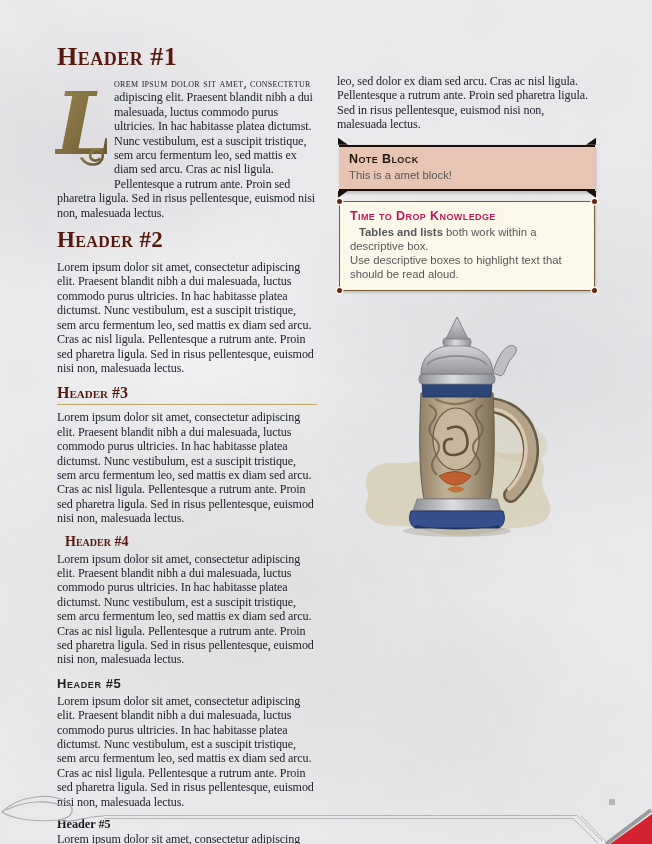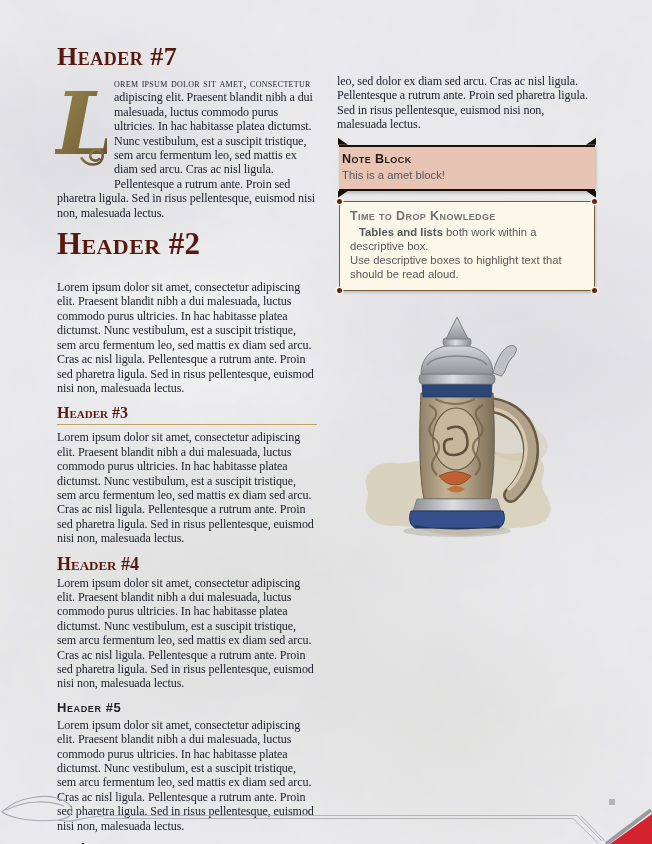--- a/index.html
+++ b/index.html
@@ -23,40 +23,40 @@
   }
   .col{width:260px;}
   p.body{
     margin:0;
     font-size:12.1px;line-height:14.4px;
     letter-spacing:-0.1px;
     color:#20242e;
   }
   h1,h2,h3,h4{font-family:"Liberation Serif", serif;color:#58180D;font-variant:small-caps;font-weight:bold;}
   h1{font-size:26px;line-height:1;margin:0 0 6px 0;letter-spacing:.5px;}
-  h2{font-size:31px;line-height:1;margin:8px 0 21px 0;letter-spacing:.4px;}
+  h2{font-size:23px;line-height:1;margin:8px 0 9px 0;letter-spacing:.4px;}
   h3{font-size:16px;line-height:1;margin:10px 0 5px 0;border-bottom:1.6px solid #c0a464;padding-bottom:3px;}
-  h4{font-size:18px;line-height:1;margin:9px 0 3px 0;}
+  h4{font-size:14px;line-height:1;margin:9px 0 3px 8px;}
   .h5{
     font-family:"Liberation Sans", sans-serif;font-variant:small-caps;font-weight:bold;
     font-size:13px;line-height:1;margin:10px 0 4px 0;color:#1f2024;letter-spacing:.6px;
   }
   .h6{font-family:"Liberation Serif", serif;font-weight:bold;font-size:12.2px;line-height:1;margin:9px 0 2px 0;color:#14161a;}
   .dropcap{
     float:left;width:52px;height:100px;margin:2px 7px 0 -2px;
   }
   .sc-lead{font-variant:small-caps;letter-spacing:.3px;}
   .col-right > p.body:first-child{margin-top:30px;}
 
   
   .note{
     position:relative;margin:13px 2px 10px 2px;
     background:#e8c4b4;
     border-top:2.5px solid #17100b;border-bottom:2.5px solid #17100b;
-    padding:5px 10px 7px 3px;
+    padding:5px 10px 7px 10px;
     box-shadow:1px 2px 3px rgba(0,0,0,.22);
   }
   .note .corner{position:absolute;width:10px;height:7px;background:#17100b;}
   .note .tl{top:-9px;left:-1px;clip-path:polygon(0 0,100% 100%,0 100%);}
   .note .tr{top:-9px;right:-1px;clip-path:polygon(100% 0,0 100%,100% 100%);}
   .note .bl{bottom:-9px;left:-1px;clip-path:polygon(0 100%,0 0,100% 0);}
   .note .br{bottom:-9px;right:-1px;clip-path:polygon(100% 100%,0 0,100% 0);}
   .note-title,.desc-title{
     font-family:"Liberation Sans", sans-serif;font-variant:small-caps;font-weight:bold;
     font-size:12.5px;color:#241a12;margin:0 0 2px 0;letter-spacing:.4px;
@@ -64,21 +64,21 @@
   .sans{font-family:"Liberation Sans", sans-serif;font-size:11.3px;line-height:14px;color:#57585a;margin:0;}
 
   
   .desc{
     position:relative;margin:10px 2px 0 2px;
     background:#fcf8e9;
     border:1px solid #7b5a36;
     padding:7px 10px 9px 10px;
     box-shadow:1px 2px 2px rgba(0,0,0,.15);
   }
-  .desc-title{color:#737373;}
+  .desc-title{color:#be185d;}
   .desc .dot{position:absolute;width:5px;height:5px;border-radius:50%;background:#6b2212;box-shadow:0 0 0 1.5px rgba(252,248,233,.9);}
   .desc .d-tl{top:-3px;left:-3px;} .desc .d-tr{top:-3px;right:-3px;}
   .desc .d-bl{bottom:-3px;left:-3px;} .desc .d-br{bottom:-3px;right:-3px;}
   .desc .indent{text-indent:9px;}
 
   .art{margin:22px 0 0 6px;width:240px;}
 
   .footer-art{position:absolute;left:0;bottom:0;width:652px;height:52px;}
 </style>
 </head>
@@ -90,21 +90,21 @@
     <filter id="tx">
         <feTurbulence type="fractalNoise" baseFrequency="0.014" numOctaves="4" seed="7"></feTurbulence>
       <feColorMatrix type="matrix" values="0 0 0 0 0.55  0 0 0 0 0.55  0 0 0 0 0.58  0 0 0 0.10 0"></feColorMatrix>
     </filter>
     <rect width="100%" height="100%" filter="url(#tx)"></rect>
   </svg>
 
   <div class="columns">
 
     <div class="col col-left">
-      <h1>Header #7</h1>
+      <h1>Header #1</h1>
 
       <p class="body">
         <svg class="dropcap" viewBox="0 0 60 112" xmlns="http://www.w3.org/2000/svg">
           <defs>
             <linearGradient id="gold" x1="0" y1="0" x2="1" y2="1">
               <stop offset="0" stop-color="#9c8a52"></stop>
               <stop offset="0.55" stop-color="#7d6b3e"></stop>
               <stop offset="1" stop-color="#5e4f2c"></stop>
             </linearGradient>
           </defs>

